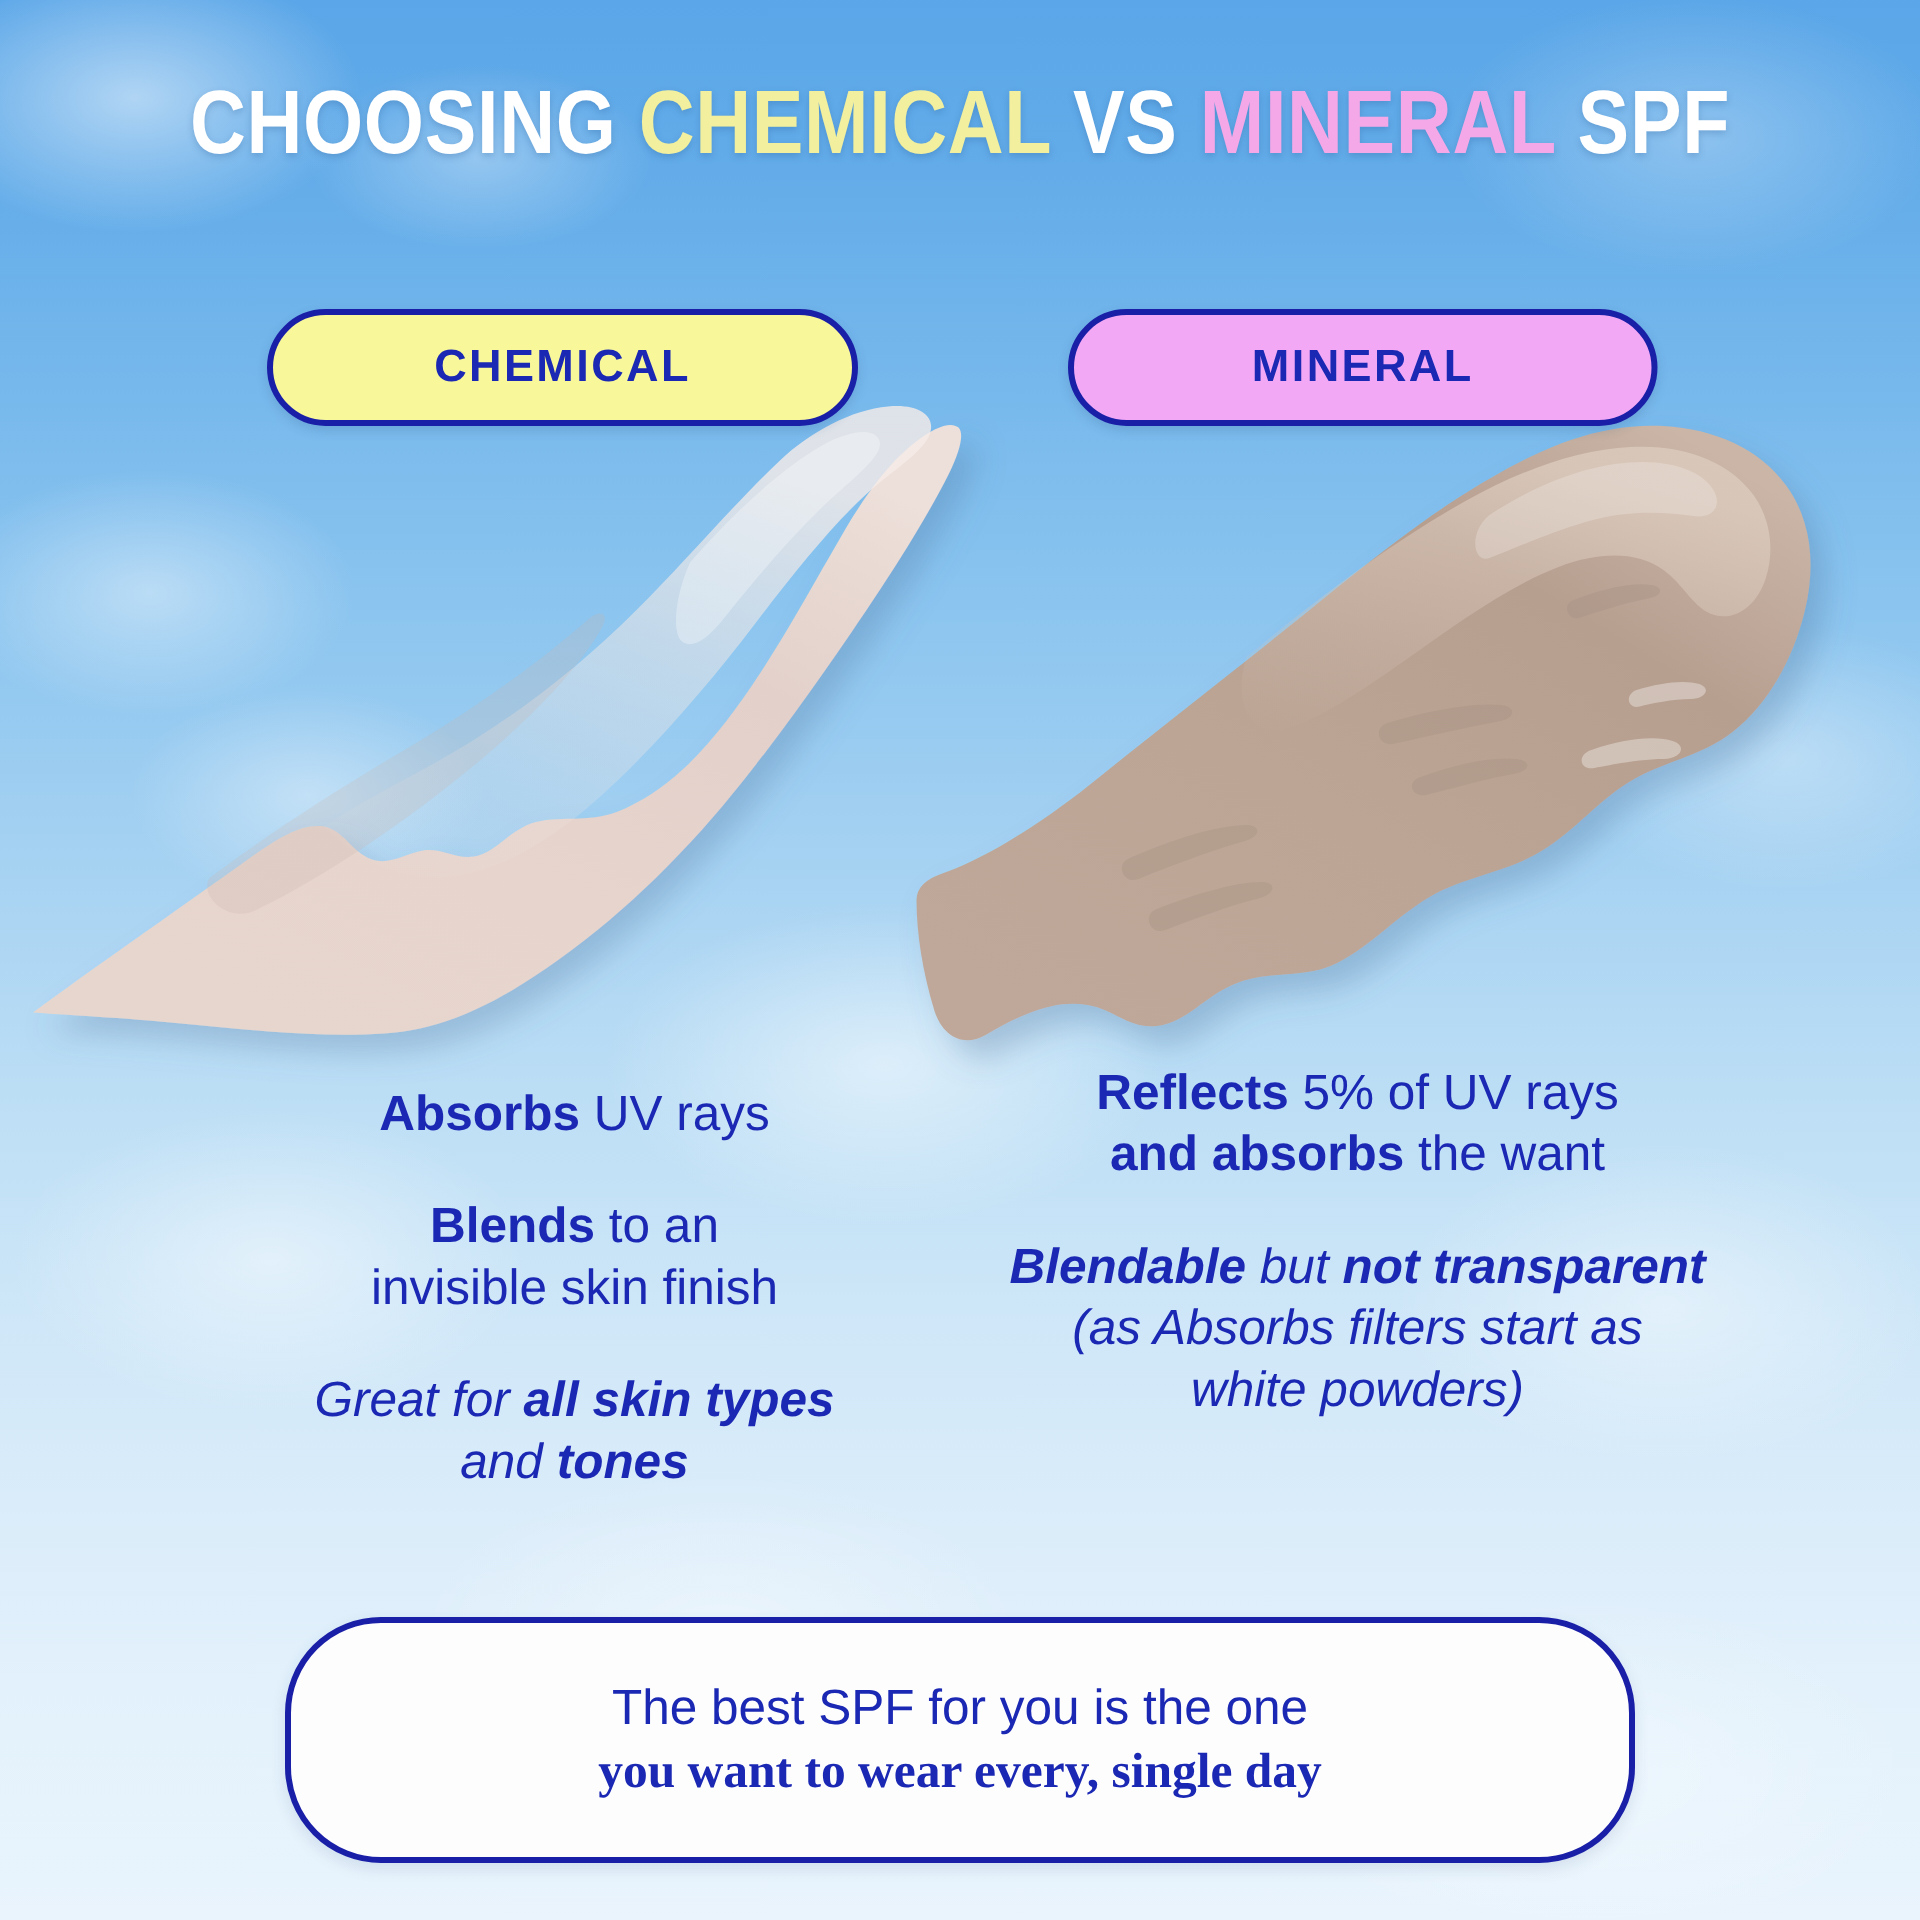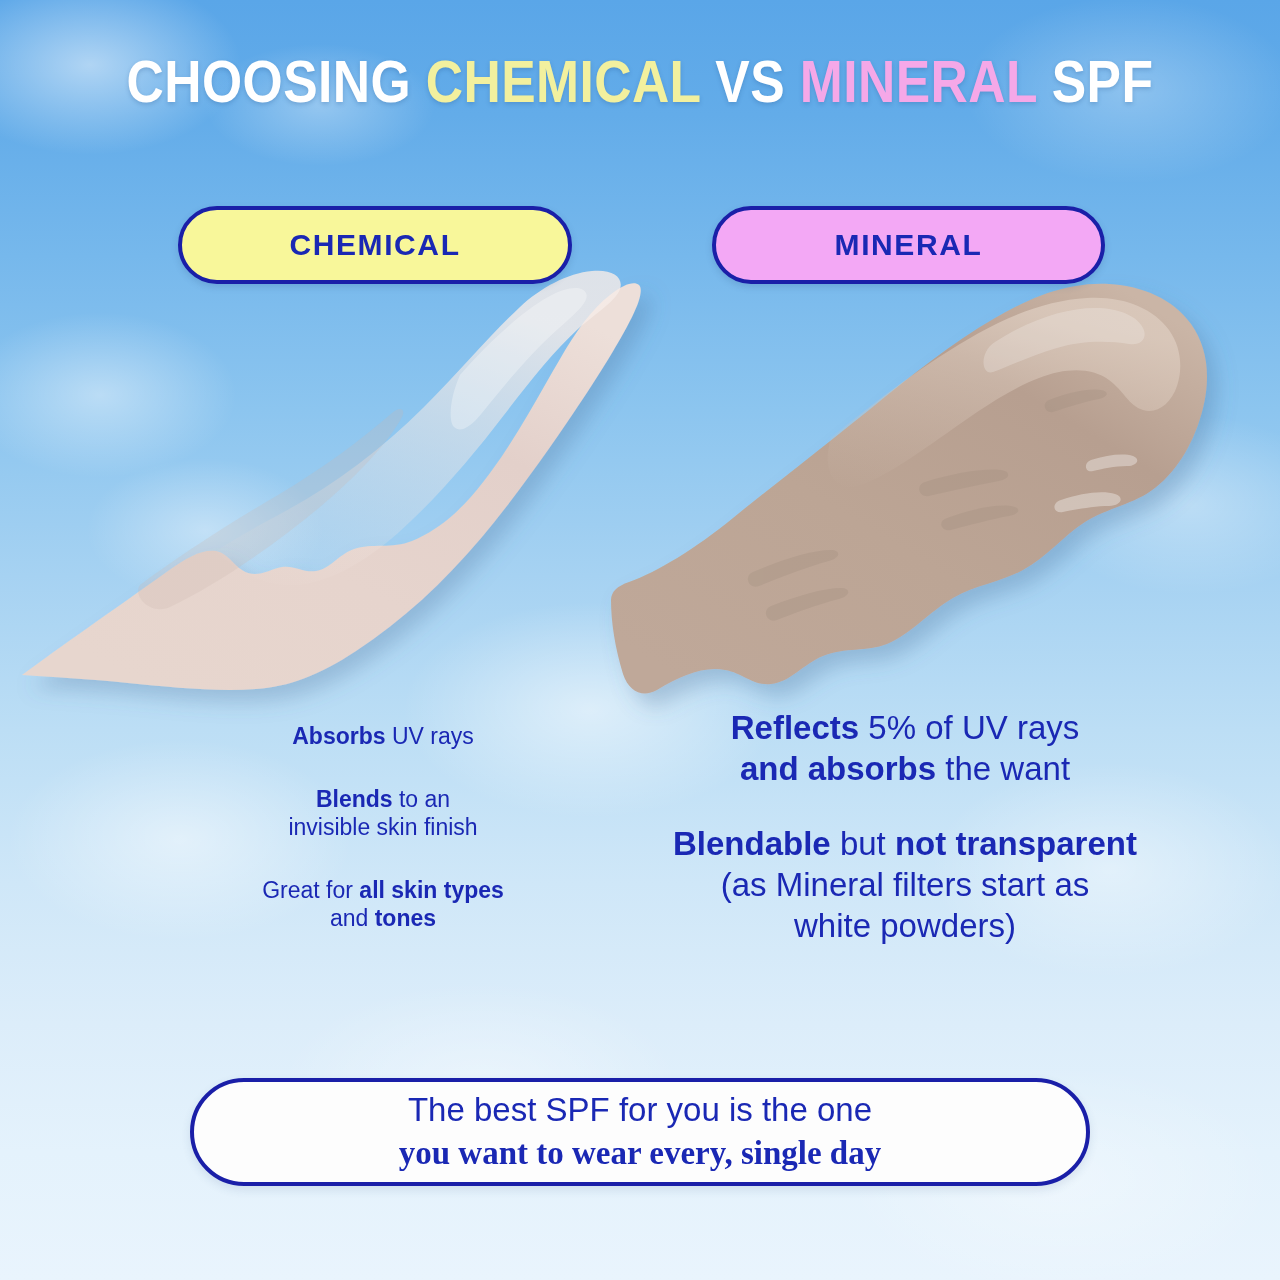--- a/index.html
+++ b/index.html
@@ -106,39 +106,39 @@
   .col {
     position: absolute;
     color: #1a28b4;
     text-align: center;
     line-height: 1.24;
   }
   #col-chemical {
     left: 118px;
     top: 722px;
     width: 530px;
-    font-size: 23px;
+    font-size: 33px;
   }
   #col-mineral {
     left: 620px;
     top: 708px;
     width: 570px;
     font-size: 33px;
   }
   .fact { margin-bottom: 34px; }
-  .fact:last-child { margin-bottom: 4px; }
+  .fact:last-child { margin-bottom: 4px; font-style: italic; }
   .fact b { font-weight: 700; }
 
   
   #callout {
     position: absolute;
     left: 190px;
     top: 1078px;
     width: 900px;
-    height: 108px;
+    height: 164px;
     box-sizing: border-box;
     border: 4px solid #1a1fa8;
     border-radius: 64px;
     background: #fdfdfd;
     display: flex;
     flex-direction: column;
     align-items: center;
     justify-content: center;
     color: #1a28b4;
     font-size: 33px;
@@ -299,21 +299,21 @@
   <div class="pill" id="pill-mineral">MINERAL</div>
 
   <div class="col" id="col-chemical">
       <div class="fact"><b>Absorbs</b><span> UV rays</span></div>
       <div class="fact"><b>Blends</b><span> to an</span><br><span>invisible skin finish</span></div>
       <div class="fact"><span>Great for </span><b>all skin types</b><br><span>and </span><b>tones</b></div>
     </div>
 
   <div class="col" id="col-mineral">
       <div class="fact"><b>Reflects</b><span> 5% of UV rays</span><br><b>and absorbs</b><span> the want</span></div>
-      <div class="fact"><b>Blendable</b><span> but </span><b>not transparent</b><br><span>(as Mineral filters start as</span><br><span>white powders)</span></div>
+      <div class="fact"><b>Blendable</b><span> but </span><b>not transparent</b><br><span>(as Absorbs filters start as</span><br><span>white powders)</span></div>
     </div>
 
   <div id="callout">
     <div class="l1">The best SPF for you is the one</div>
     <div class="l2">you want to wear every, single day</div>
   </div>
 
 </div>
 
 </body></html>

